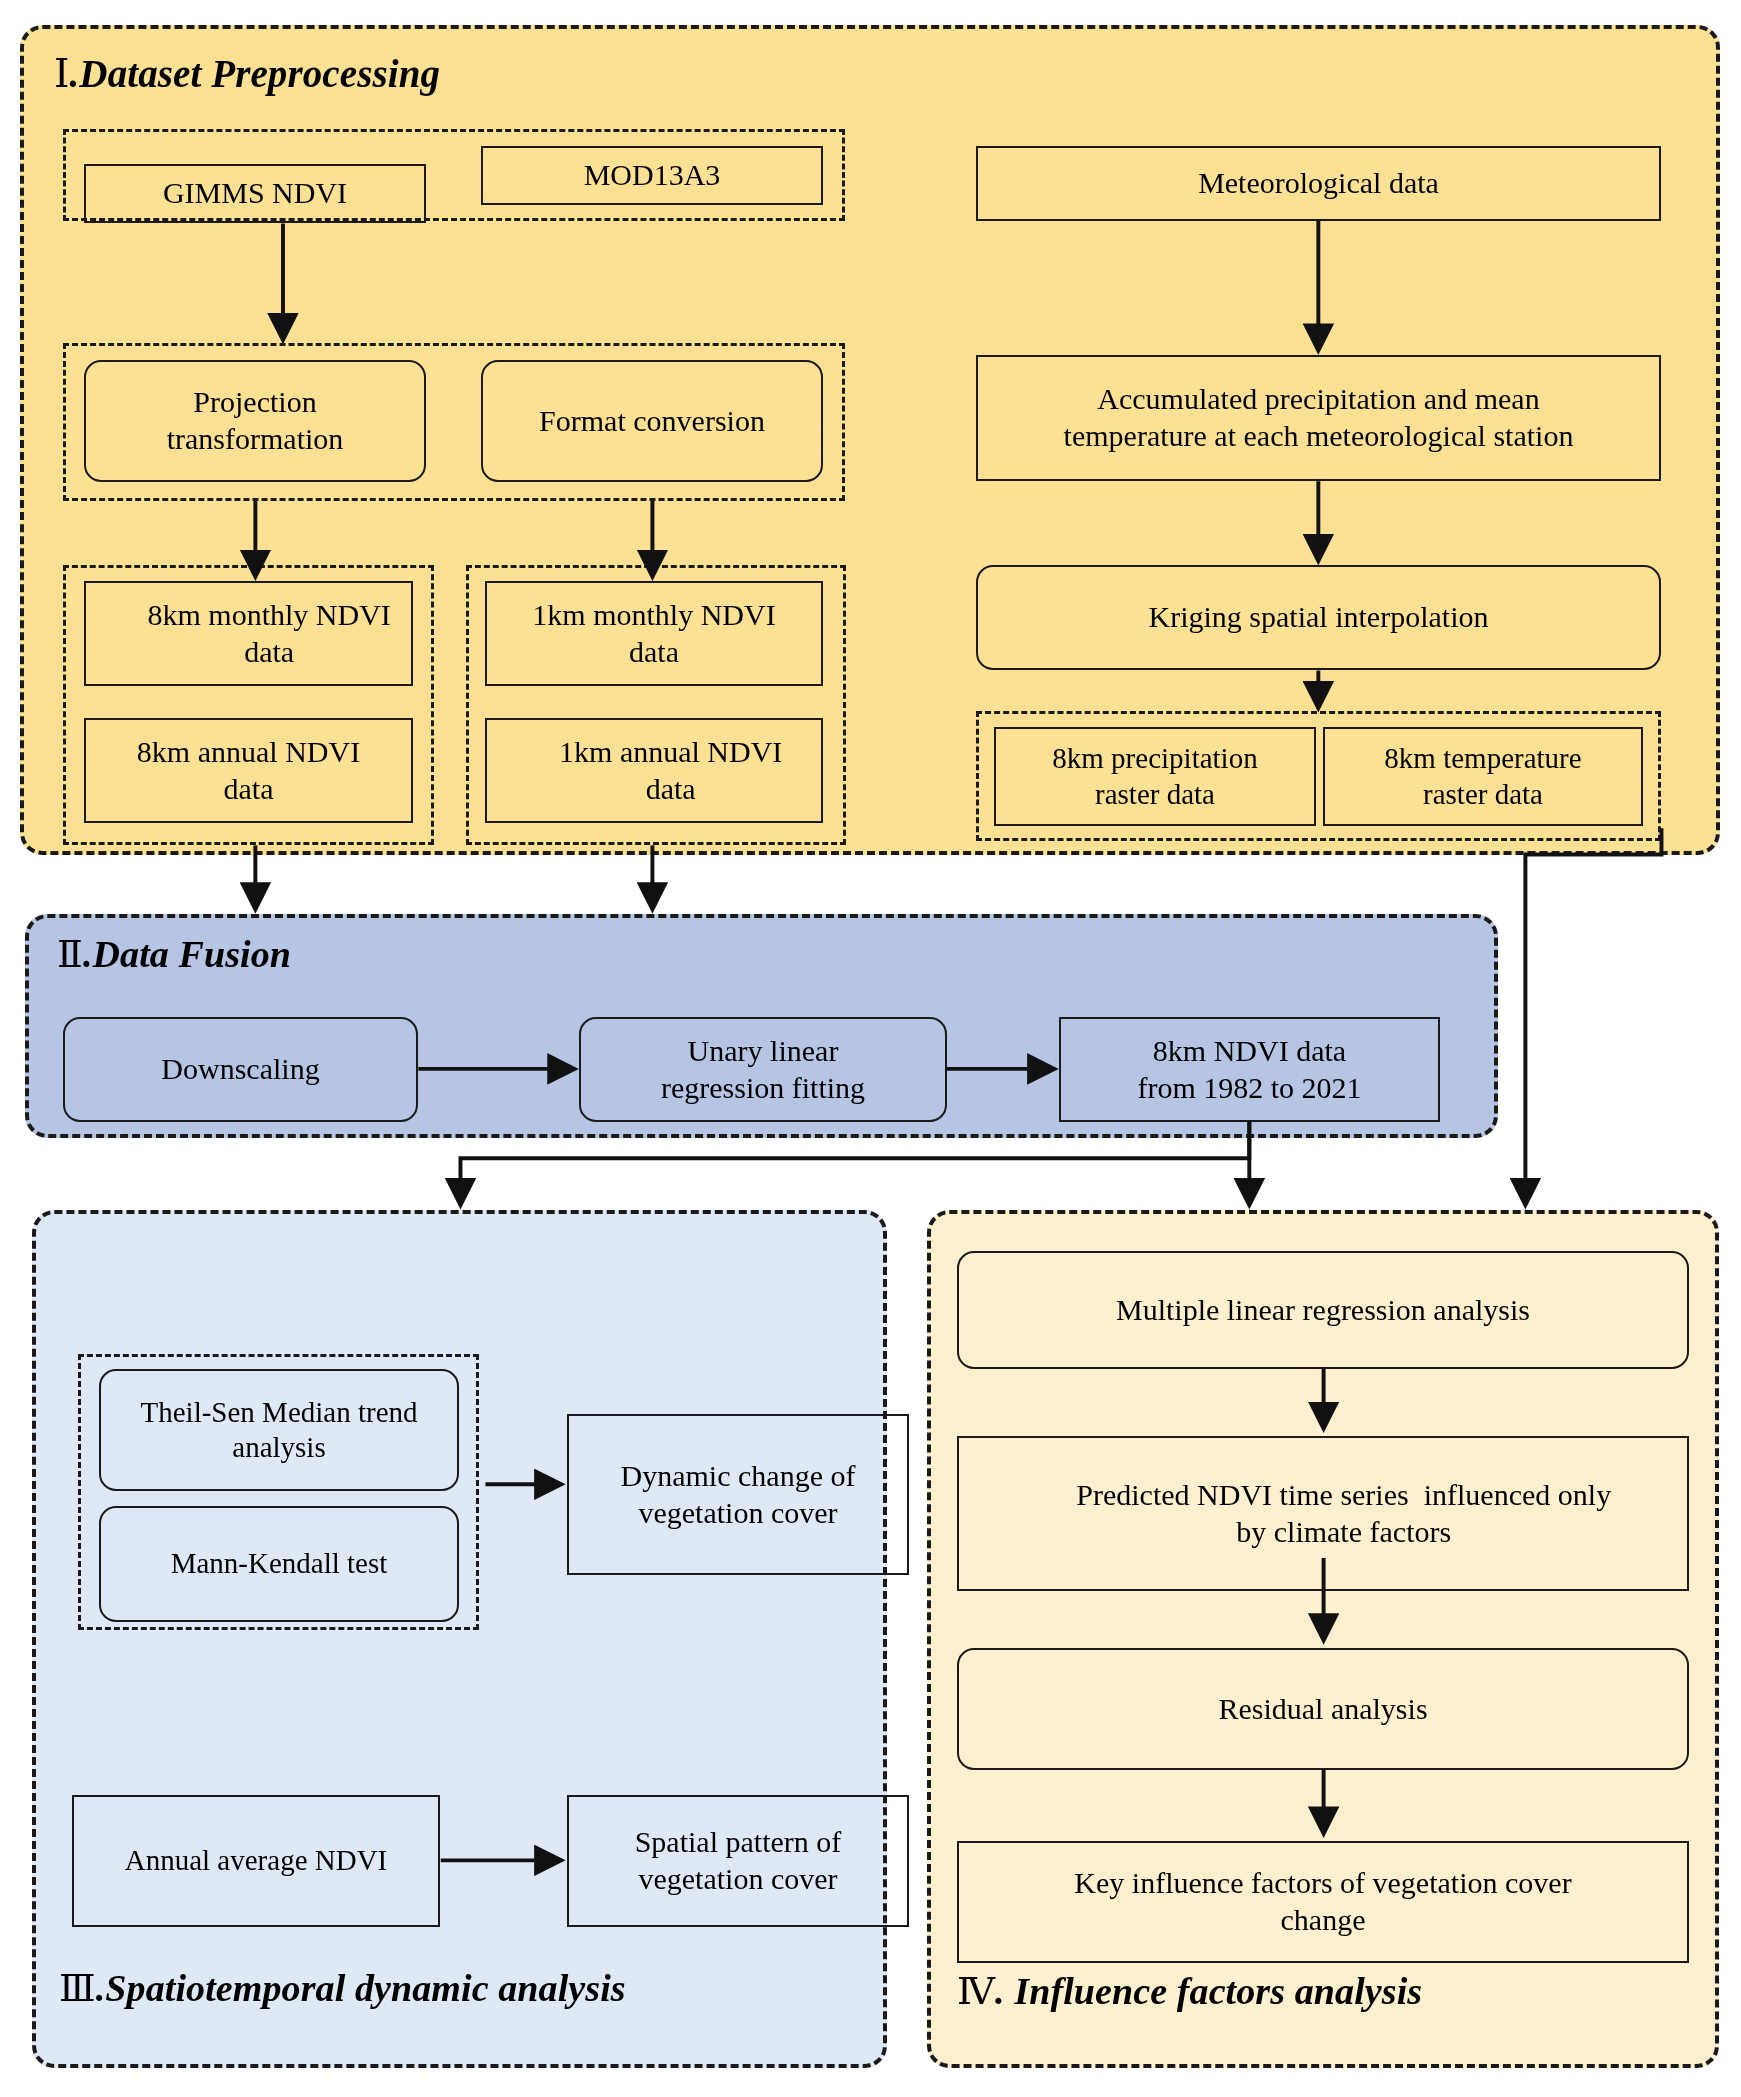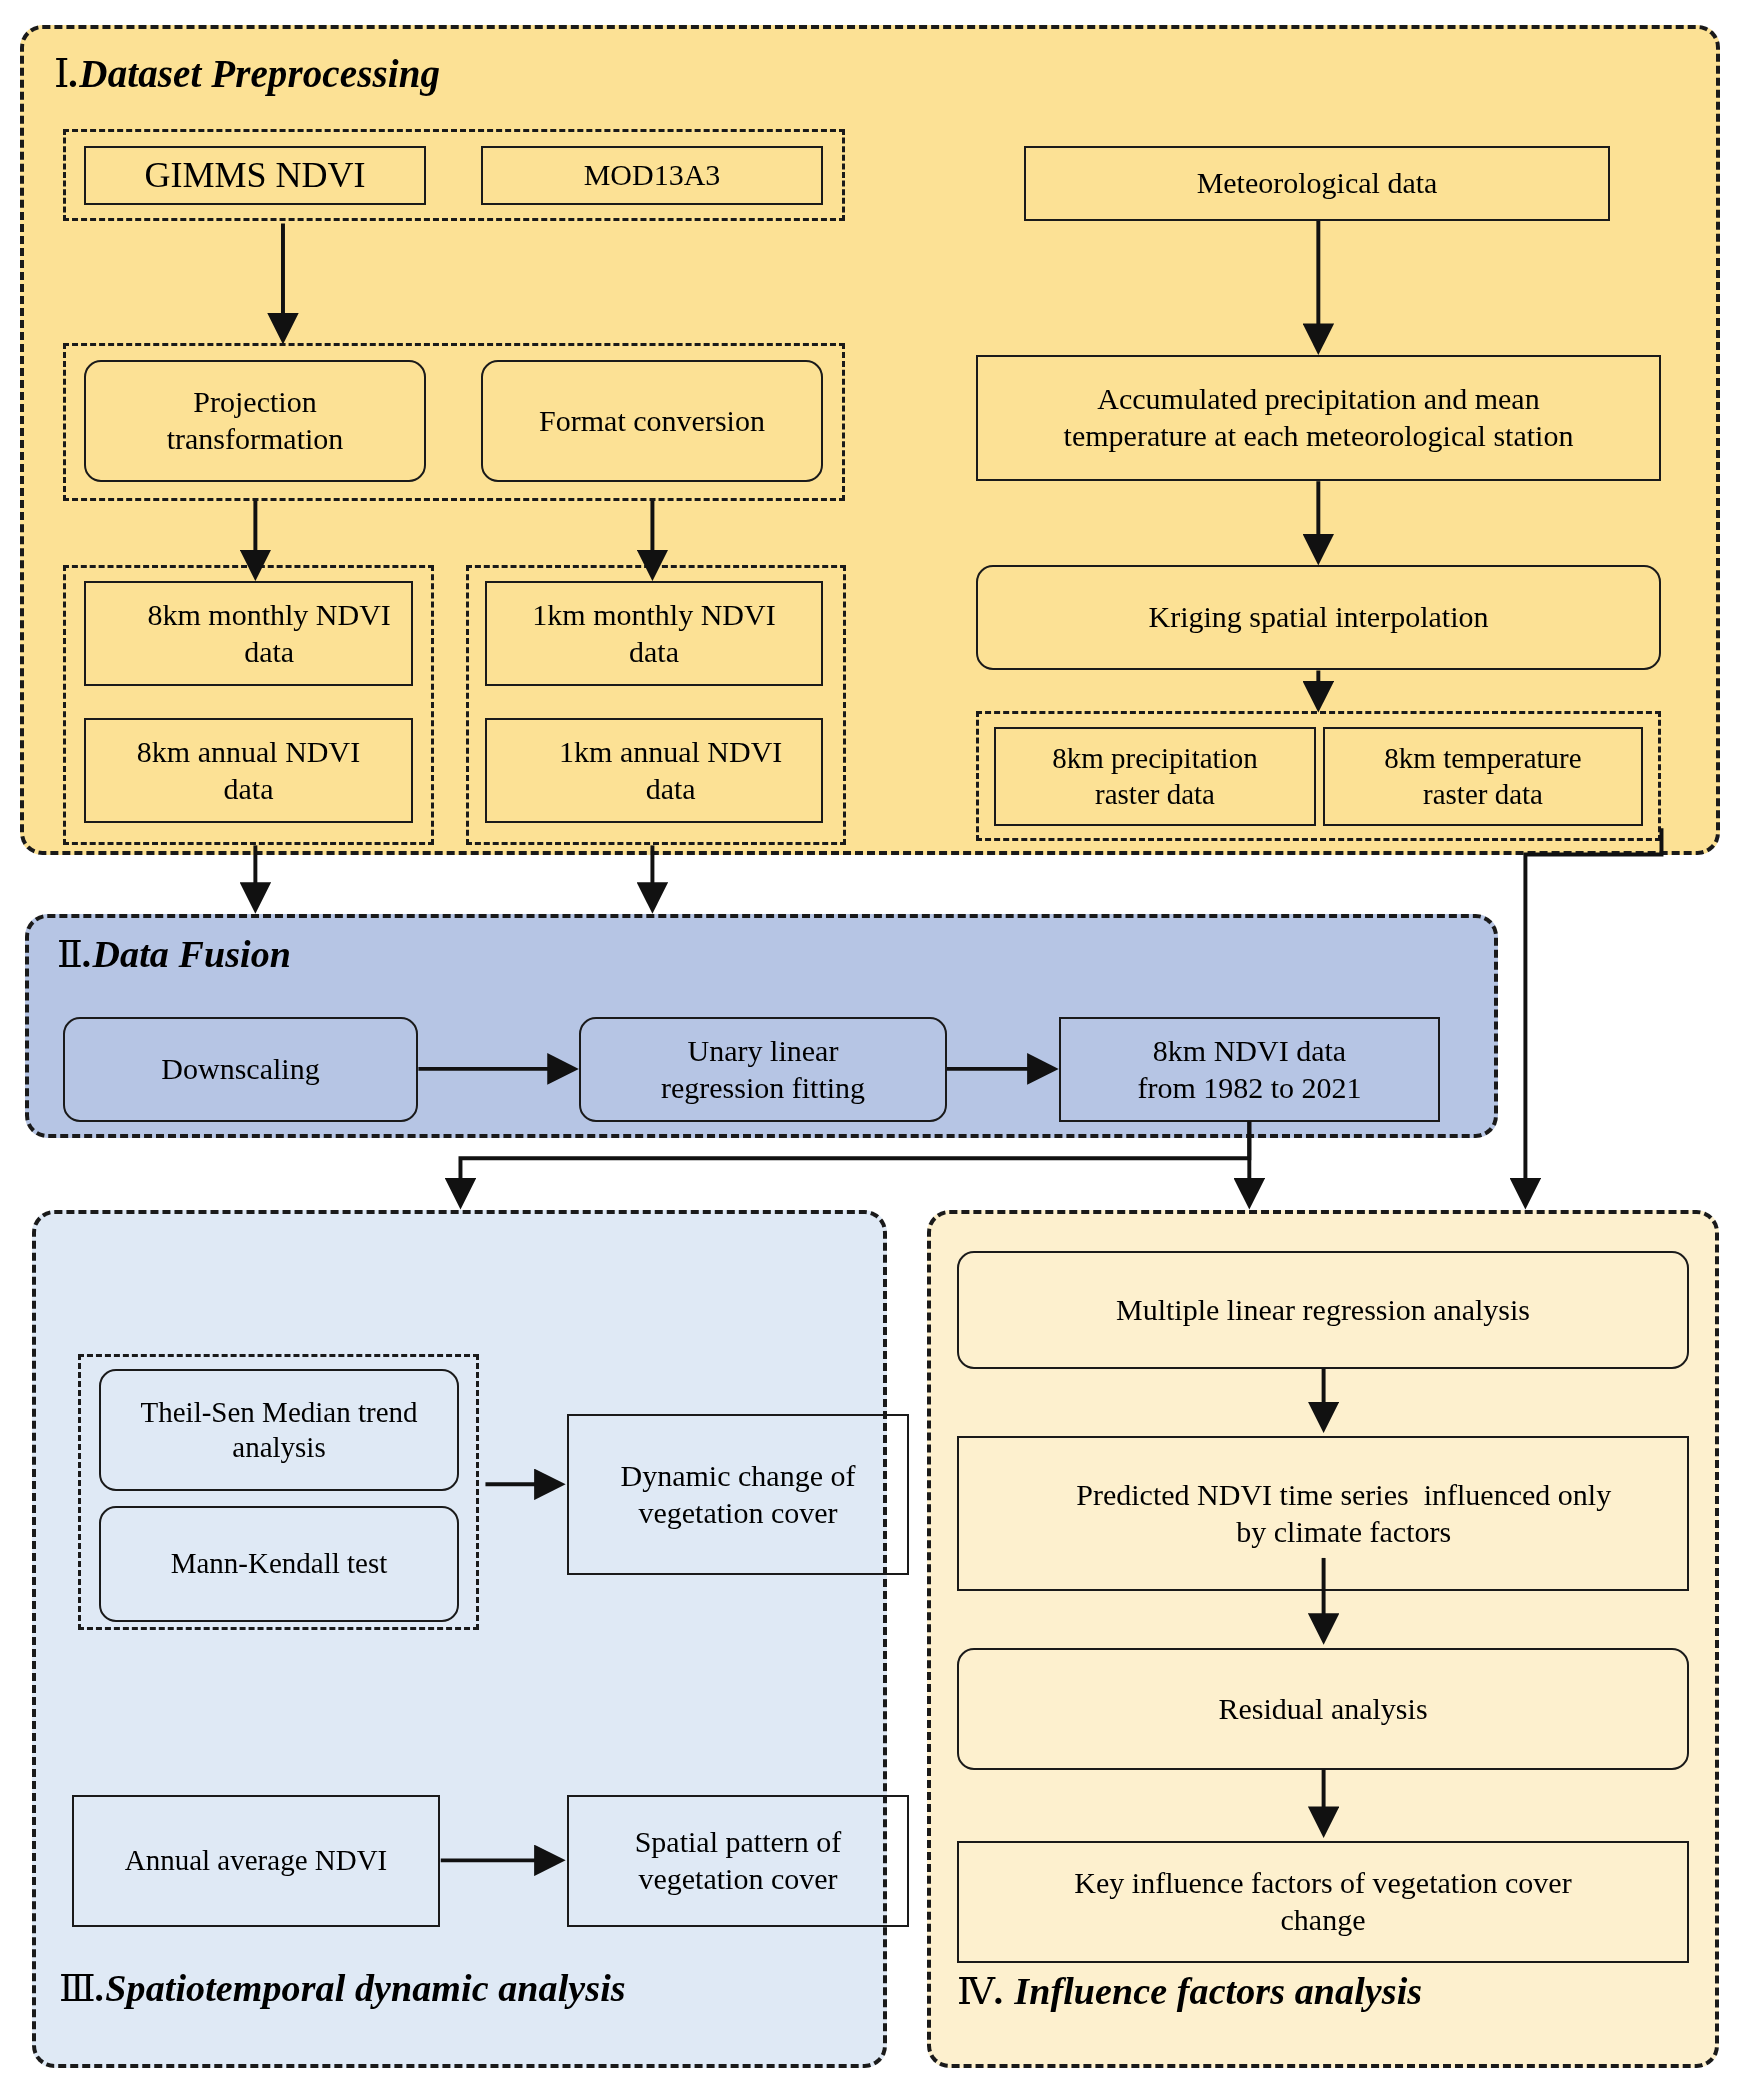--- a/index.html
+++ b/index.html
@@ -37,28 +37,28 @@
 
 <div id="stage">
 
   <div class="section" id="sec1"></div>
 
   <div class="sectitle" style="left:54px;top:51px;font-size:39px;">
     <span class="rom">Ⅰ</span><span>.Dataset Preprocessing</span>
   </div>
 
   <div class="group" style="left:63px;top:129px;width:782px;height:92px;"></div>
-  <div class="node" style="left:84px;top:146px;width:342px;height:59px;font-size:36px;">
+  <div class="node" style="left:84px;top:164px;width:342px;height:59px;font-size:30px;">
     <span>GIMMS NDVI</span>
     </div>
   <div class="node" style="left:481px;top:146px;width:342px;height:59px;font-size:30px;">
     <span>MOD13A3</span>
     </div>
 
-  <div class="node" style="left:1024px;top:146px;width:586px;height:75px;font-size:30px;">
+  <div class="node" style="left:976px;top:146px;width:685px;height:75px;font-size:30px;">
     <span>Meteorological data</span>
     </div>
 
   <div class="group" style="left:63px;top:343px;width:782px;height:158px;"></div>
   <div class="node round" style="left:84px;top:360px;width:342px;height:122px;font-size:30px;">
     <span>Projection<br>transformation</span>
     </div>
   <div class="node round" style="left:481px;top:360px;width:342px;height:122px;font-size:30px;">
     <span>Format conversion</span>
     </div>

